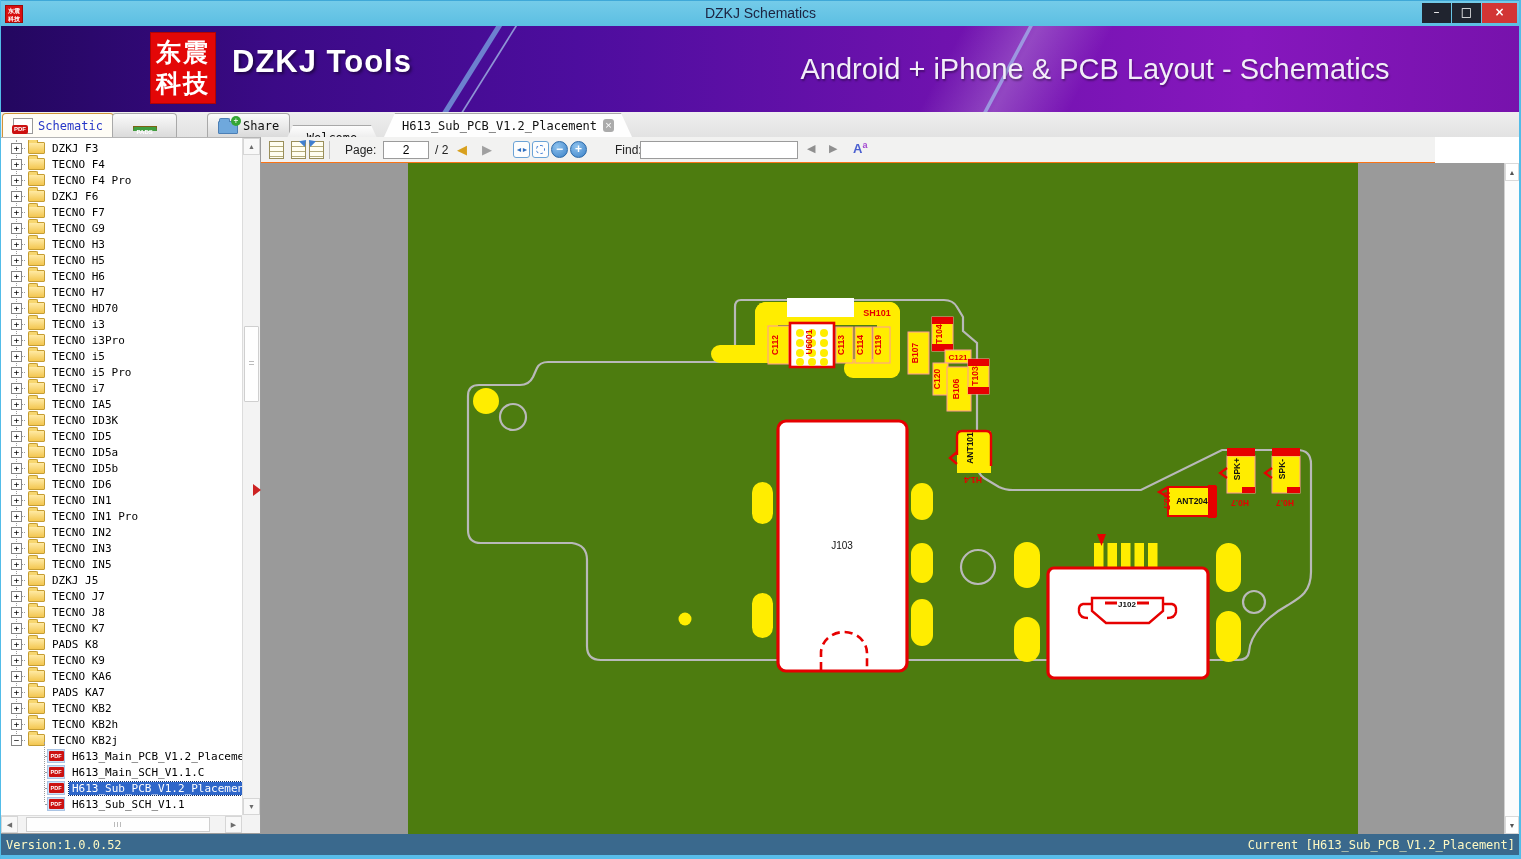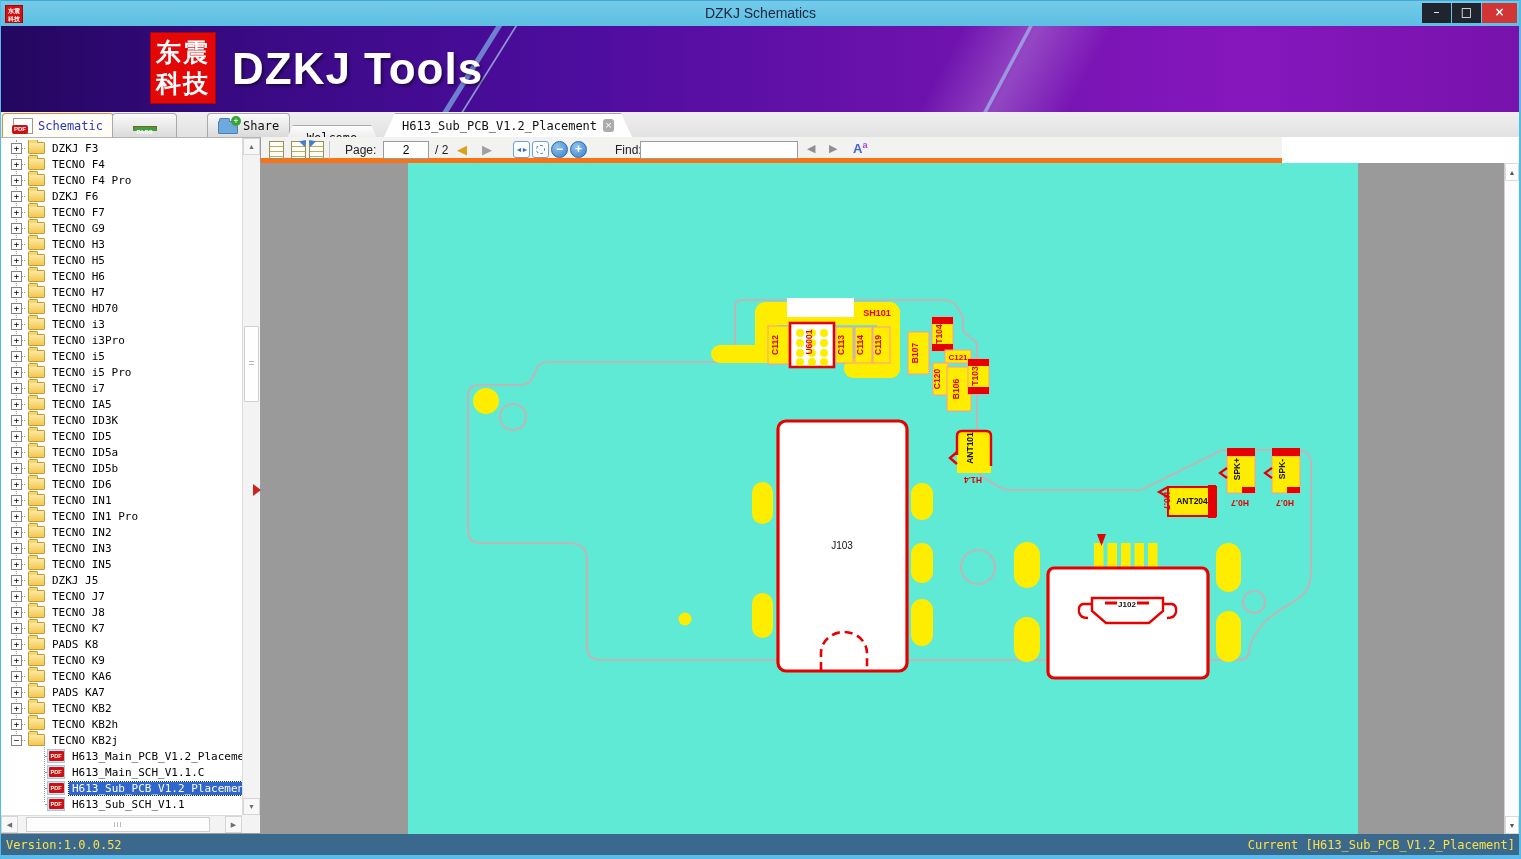--- a/index.html
+++ b/index.html
@@ -32,21 +32,21 @@
     transform:skewX(-28deg); }
   .streak-c { position:absolute; left:1005px; top:-10px; width:4px; height:110px;
     background:rgba(170,235,255,.5); transform:skewX(-28deg); }
   .streak-tri { position:absolute; left:1180px; top:88px; width:0; height:0;
     border-left:14px solid transparent; border-right:14px solid transparent;
     border-bottom:16px solid rgba(150,90,200,.55); transform:rotate(40deg); }
   .logo-box { position:absolute; left:150px; top:6px; width:66px; height:72px; background:#e30707;
     border:1px solid #b00404; display:flex; flex-direction:column; justify-content:center;
     color:#fff; font-weight:bold; font-size:25px; line-height:31px; text-align:center;
     font-family:"DejaVu Sans", sans-serif; letter-spacing:2px; }
-  .brand { position:absolute; left:232px; top:18px; color:#fff; font-size:44px; font-weight:bold;
+  .brand { position:absolute; left:232px; top:18px; color:#fff; font-size:31px; font-weight:bold;
     letter-spacing:1px; text-shadow:2px 2px 3px rgba(0,0,0,.45); font-family:"Liberation Sans", sans-serif; }
   .tagline { position:absolute; left:770px; top:0; width:650px; height:86px; display:flex;
     align-items:center; justify-content:center; color:#f2eef8; font-size:29px;
     text-shadow:1px 2px 2px rgba(0,0,0,.35); white-space:nowrap; }
 
   
   .tabbar { position:absolute; left:0; top:112px; width:1521px; height:25px;
     background:linear-gradient(#efefef,#e2e2e2); }
   .tool-tab { position:absolute; top:1px; height:24px; display:flex; align-items:center; gap:5px;
     padding:12px 10px; border:1px solid #a9a9a9; border-bottom:none; border-radius:4px 4px 0 0;
@@ -131,22 +131,22 @@
   .side-hthumb { position:absolute; top:1px; bottom:1px; left:25px; width:184px; background:#fefefe;
     border:1px solid #cfcfcf; }
   .side-hthumb::after { content:""; position:absolute; top:4px; bottom:4px; left:50%; margin-left:-4px;
     width:7px; background:repeating-linear-gradient(90deg,#bbb 0 1px, transparent 1px 3px); }
   .scroll-corner { position:absolute; right:0; bottom:0; width:18px; height:18px; background:#f3f3f3; }
   .splitter-arrow { position:absolute; left:253px; top:484px; width:0; height:0;
     border-top:6px solid transparent; border-bottom:6px solid transparent;
     border-left:8px solid #cc2222; z-index:5; }
 
   
-  .toolbar { position:absolute; left:261px; top:137px; width:1021px; height:26px;
-    background:#f2f2f1; border-bottom:5px solid #f97316; font-size:12px; color:#222; }
+  .toolbar { position:absolute; left:261px; top:137px; width:1174px; height:26px;
+    background:#f2f2f1; border-bottom:1px solid #f97316; font-size:12px; color:#222; }
   .toolbar .sep { position:absolute; top:4px; width:1px; height:18px; background:#c6c6c6; }
   .tb-pageicon { position:absolute; top:4px; width:15px; height:18px; background:#fffef0;
     border:1px solid #9a8f5a;
     background-image:repeating-linear-gradient(#0000 0 4px, #b5ac7a 4px 5px); }
   .tb-pageicon.r::after { content:""; position:absolute; right:-3px; top:-3px; width:0; height:0;
     border-left:4px solid transparent; border-right:4px solid transparent;
     border-bottom:6px solid #3f7fd0; transform:rotate(45deg); }
   .tb-pageicon.l::after { content:""; position:absolute; left:-3px; top:-3px; width:0; height:0;
     border-left:4px solid transparent; border-right:4px solid transparent;
     border-bottom:6px solid #3f7fd0; transform:rotate(-45deg); }
@@ -163,32 +163,32 @@
     border:1px dashed #3b7bd4; border-radius:50%; }
   .tb-zoom { position:absolute; top:4px; width:17px; height:17px; border-radius:50%;
     background:radial-gradient(circle at 35% 30%, #8ec2ee, #3c82c8); border:1px solid #2b69a8;
     color:#fff; font-size:12px; font-weight:bold; line-height:15px; text-align:center; }
   .find-nav { position:absolute; top:5px; font-size:11px; color:#8f8f8f; }
   .match-case { position:absolute; left:592px; top:3px; font-size:13px; color:#4a5fd0; font-weight:bold; }
   .match-case sup { color:#a347d1; font-size:9px; }
 
   
   .viewer { position:absolute; left:261px; top:163px; width:1260px; height:671px; background:#9a9a9a; }
-  .page { position:absolute; left:147px; top:0; width:950px; height:671px; background:#5eead4; }
+  .page { position:absolute; left:147px; top:0; width:950px; height:671px; background:#4d7c0f; }
   .page svg { display:block; }
   .main-vscroll { position:absolute; right:2px; top:0; width:15px; height:671px; background:#fcfcfc;
     border-left:1px solid #d0d0d0; }
   .mv-up { position:absolute; top:0; left:0; right:0; height:18px; background:#fff;
     border:1px solid #d9d9d9; color:#555; font-size:7px; line-height:17px; text-align:center; }
   .mv-dn { position:absolute; bottom:0; left:0; right:0; height:18px; background:#fff;
     border:1px solid #d9d9d9; color:#555; font-size:7px; line-height:17px; text-align:center; }
 
   
   .statusbar { position:absolute; left:0; top:834px; width:1521px; height:25px; }
-  .status-main { height:21px; background:#3a698d; color:#fde047; display:flex;
+  .status-main { height:21px; background:#3a698d; color:#fef9c3; display:flex;
     justify-content:space-between; align-items:center; padding:0 6px;
     font-family:"DejaVu Sans Mono", monospace; font-size:12px; }
   .status-strip { height:4px; background:#58bdea; }
   .win-border-right { position:absolute; right:0; top:0; width:2px; height:859px; background:#52bce8; }
   .win-border-left { position:absolute; left:0; top:0; width:1px; height:859px; background:#52bce8; }
 </style>
 </head>
 <body>
 
 <div class="app">
@@ -207,20 +207,21 @@
     <div class="streak-b"></div>
     <div class="streak-a"></div>
     <div class="streak-a2"></div>
     <div class="streak-c"></div>
     <div class="streak-tri"></div>
     <div class="logo-box">
       <span>东震</span>
         <span>科技</span>
     </div>
     <div class="brand">DZKJ Tools</div>
+    <div class="tagline">Android + iPhone &amp; PCB Layout - Schematics</div>
   </div>
 
   <div class="tabbar">
     <div class="tool-tab active tab-schematic">
       <span class="pdf-ic">
           <i>PDF</i>
         </span>
       <span class="tab-label">Schematic</span>
     </div>
     <div class="tool-tab tab-layout">

